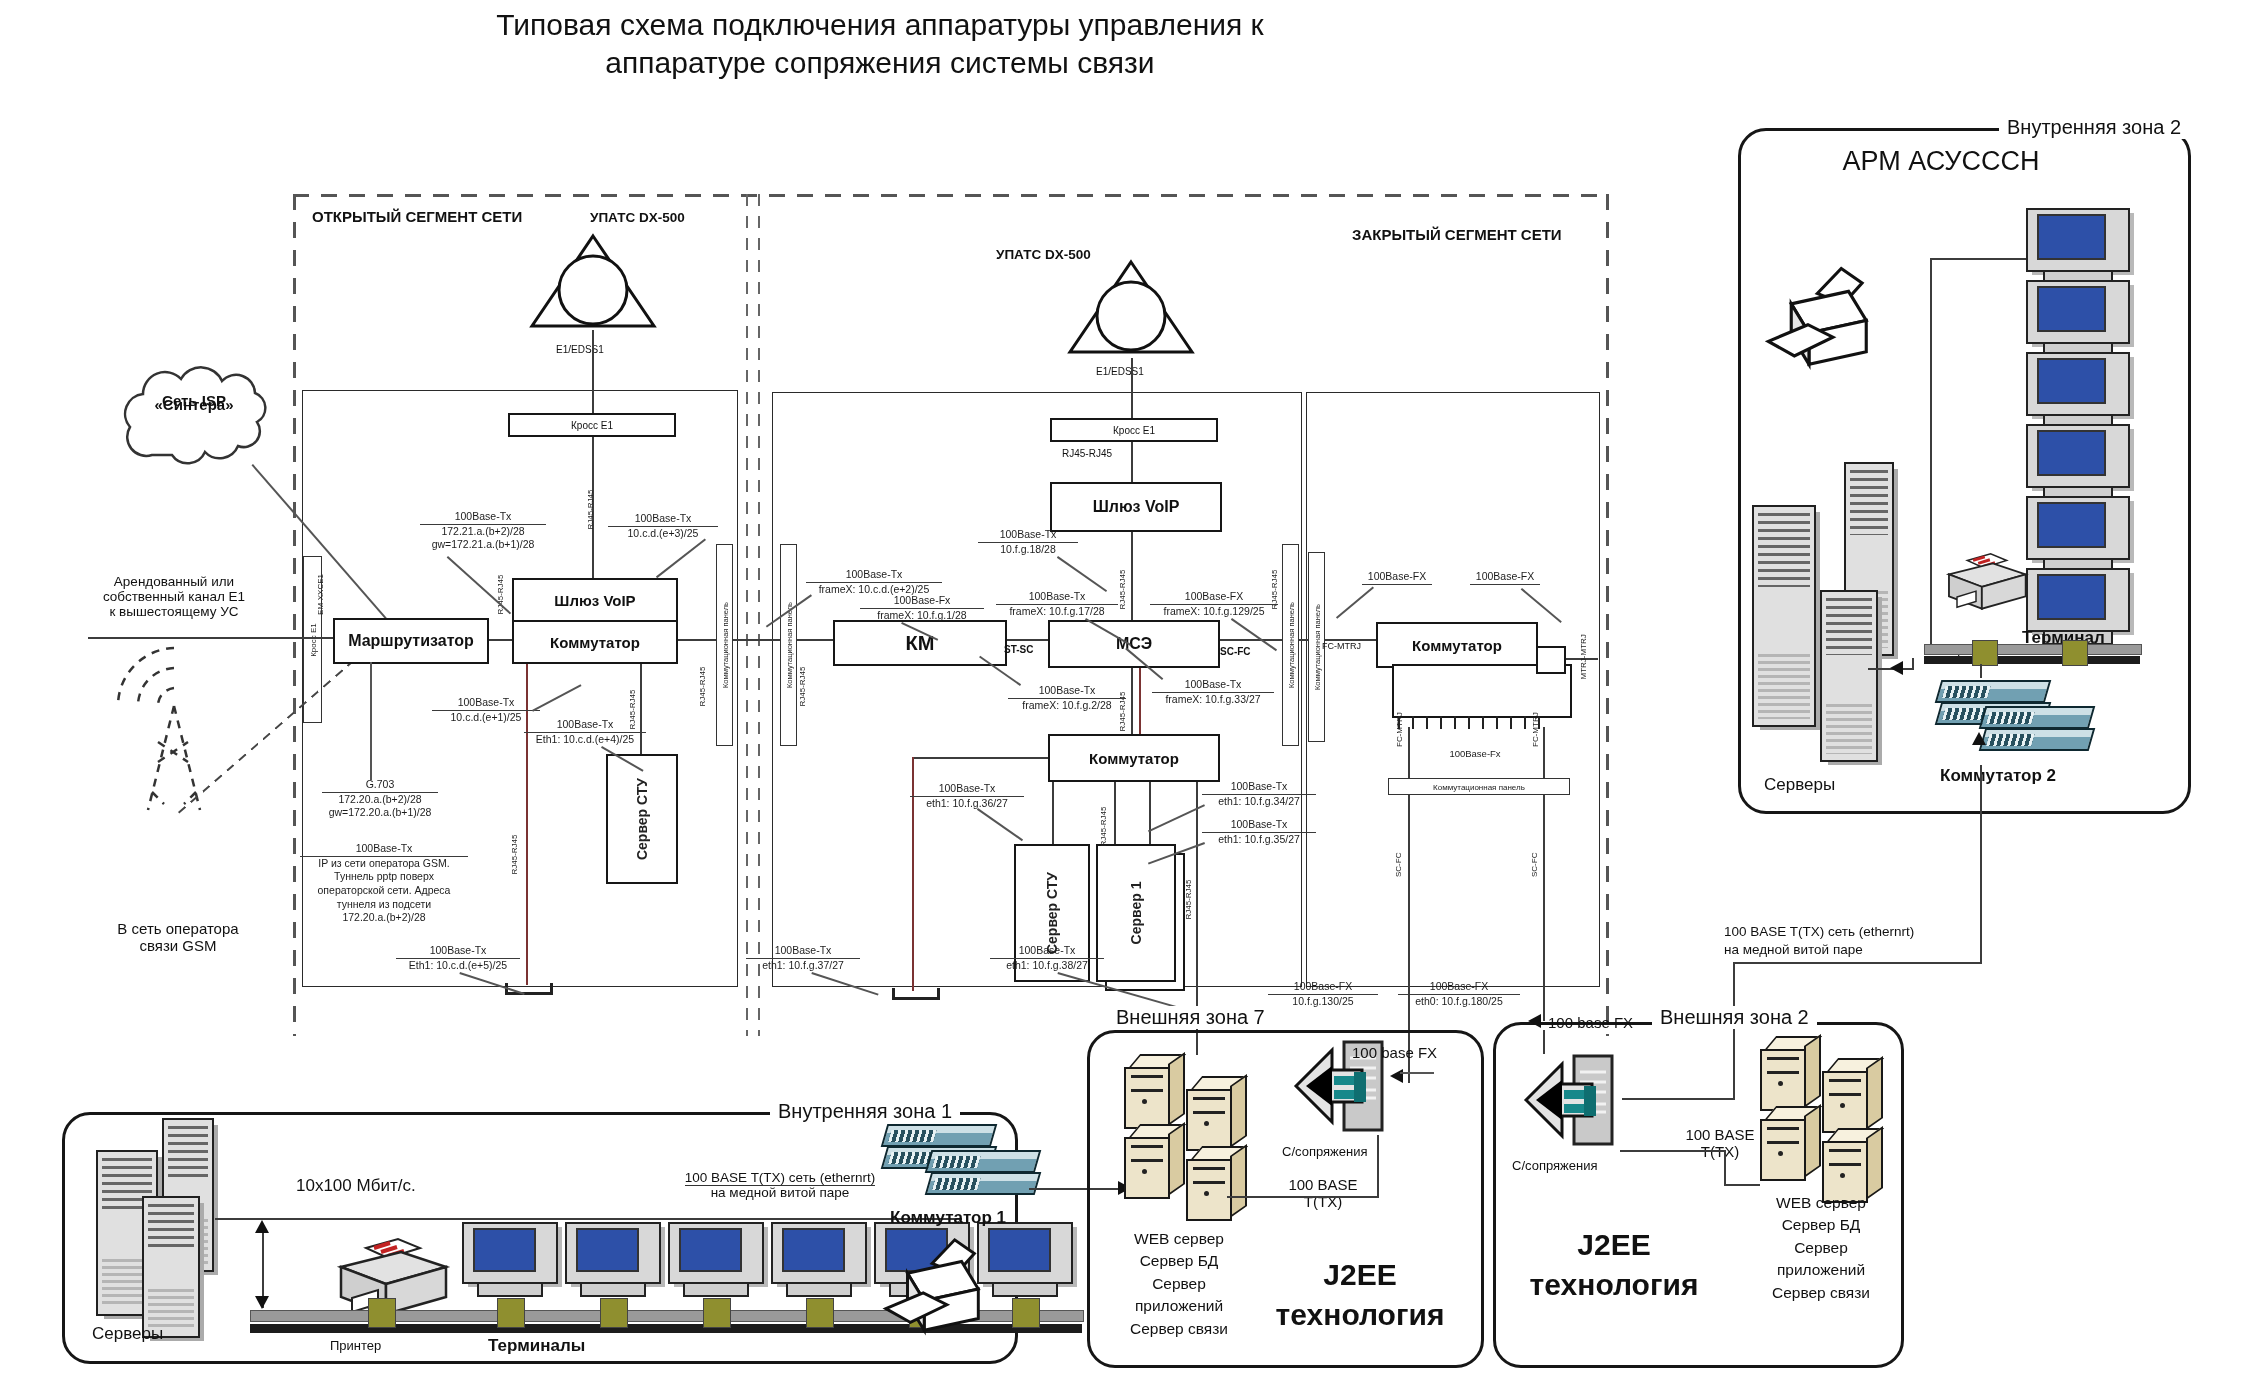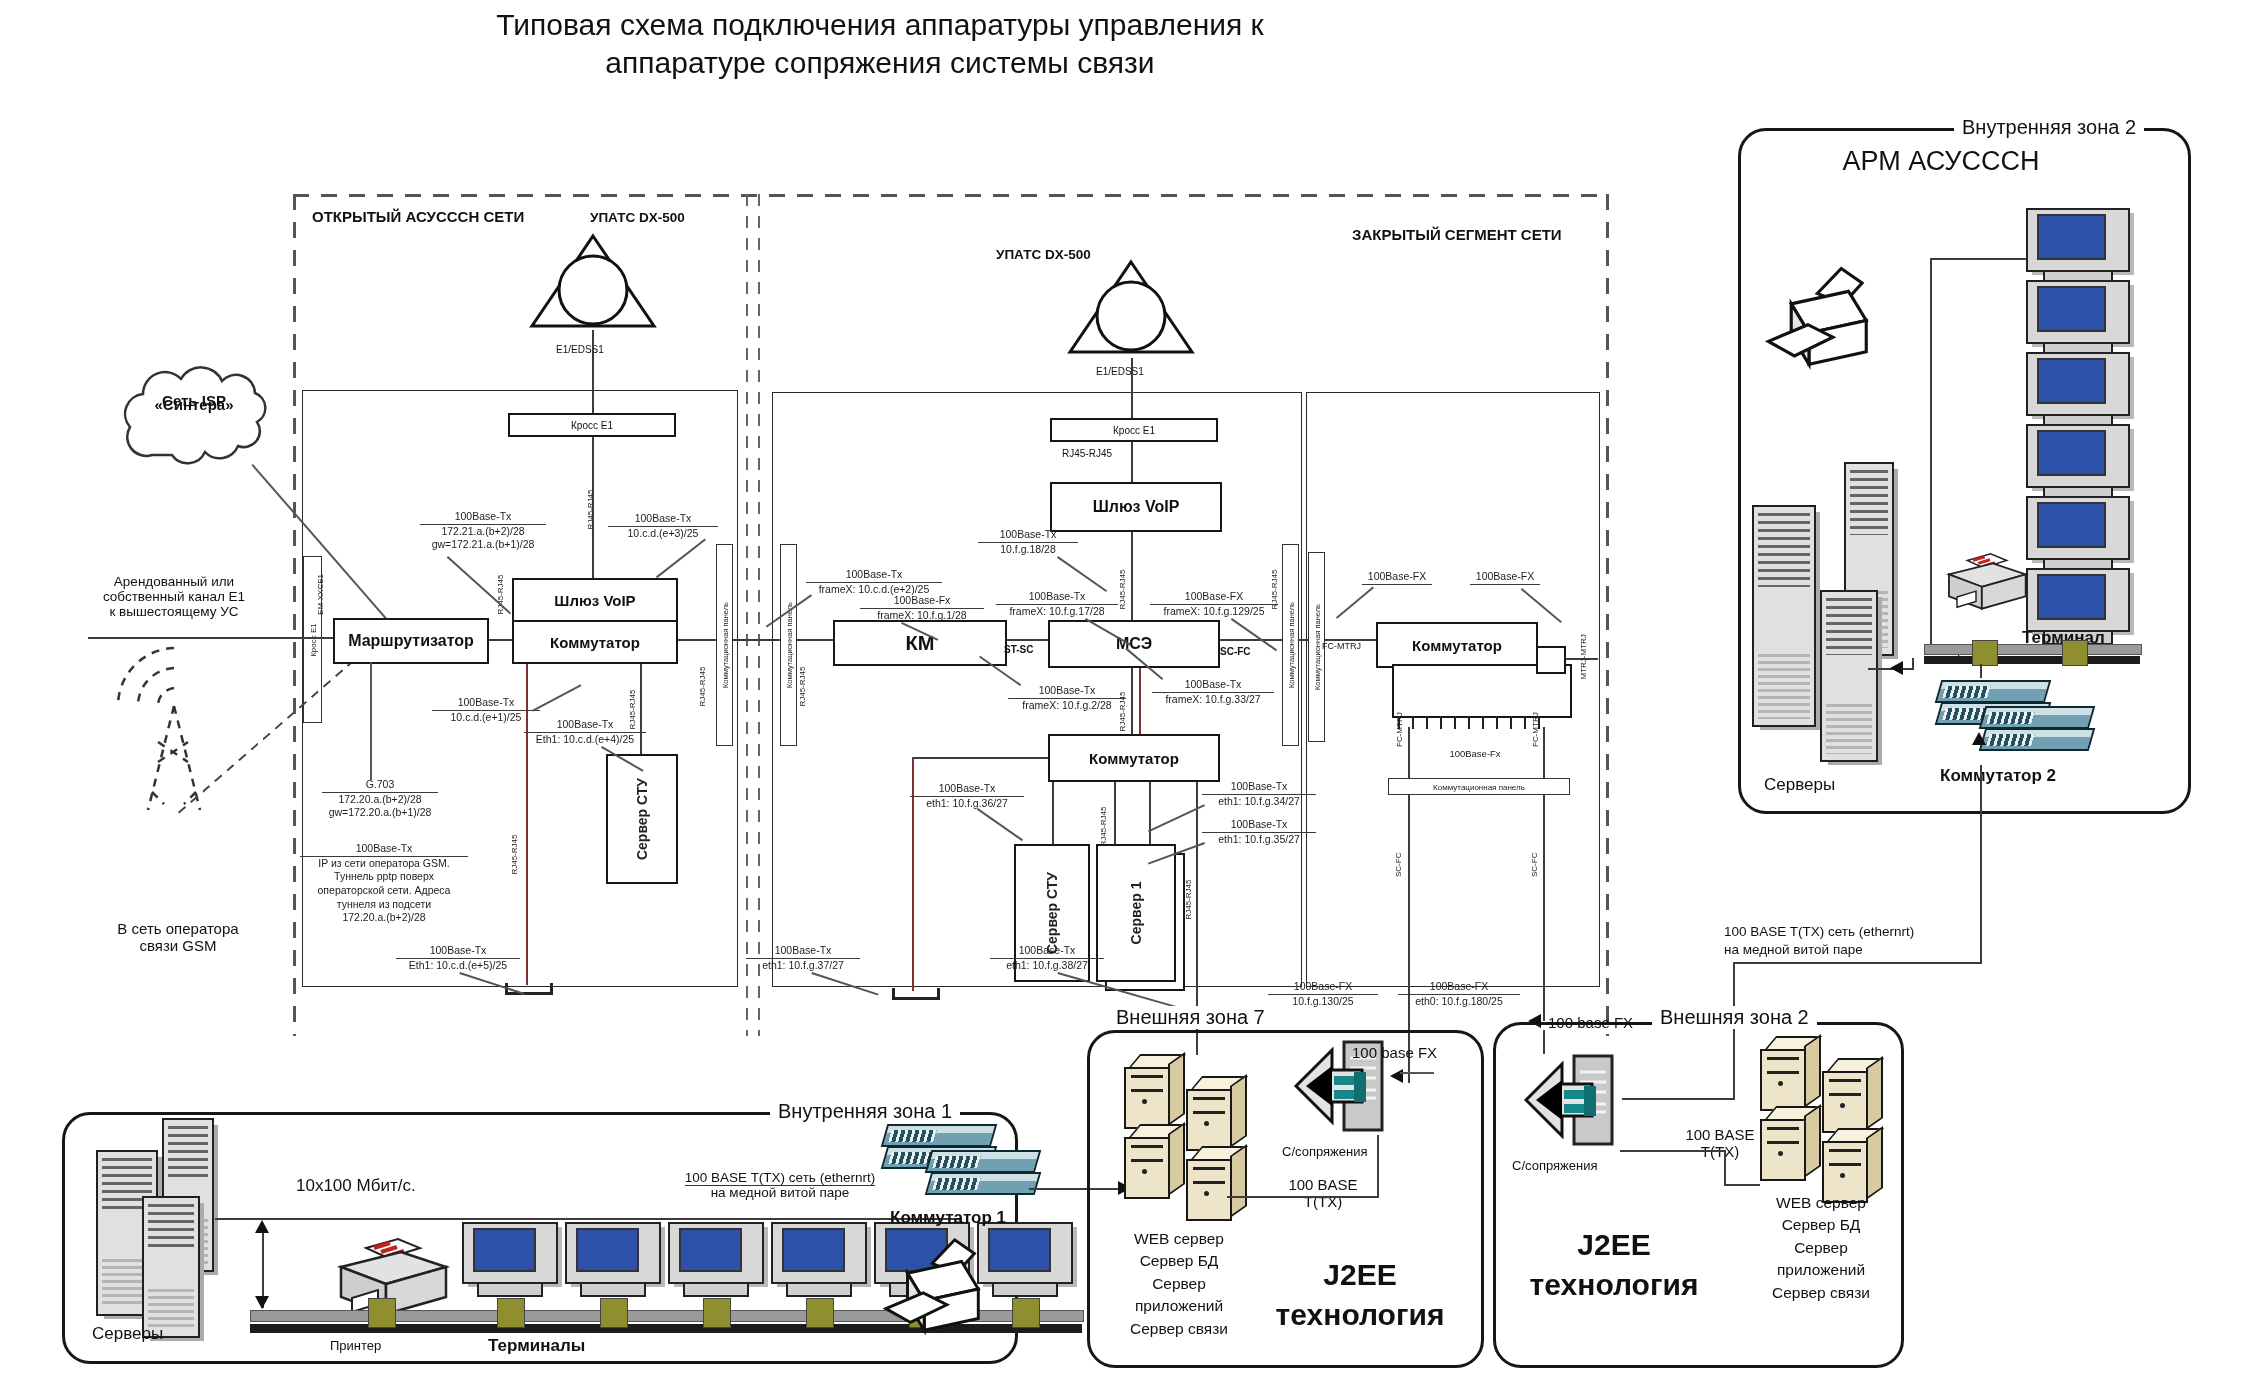--- a/index.html
+++ b/index.html
@@ -59,21 +59,21 @@
 
   <div class="t c" style="left:320px;top:46px;width:1120px;font-size:30px">аппаратуре сопряжения системы связи</div>
   <div class="t c" style="left:320px;top:8px;width:1120px;font-size:30px">Типовая схема подключения аппаратуры управления к</div>
 
   <div class="dashH" style="left:293px;top:194px;width:1315px"></div>
   <div class="dashV" style="left:293px;top:194px;height:842px"></div>
   <div class="dashVthin" style="left:746px;top:194px;height:842px"></div>
   <div class="dashVthin" style="left:758px;top:194px;height:842px"></div>
   <div class="dashV" style="left:1606px;top:194px;height:842px"></div>
 
-  <div class="t b" style="left:312px;top:208px;font-size:15px">ОТКРЫТЫЙ АСУСССН СЕТИ</div>
+  <div class="t b" style="left:312px;top:208px;font-size:15px">ОТКРЫТЫЙ СЕГМЕНТ СЕТИ</div>
   <div class="t b" style="left:590px;top:210px;font-size:13.5px">УПАТС DX-500</div>
   <div class="t b" style="left:996px;top:247px;font-size:13.5px">УПАТС DX-500</div>
   <div class="t b" style="left:1352px;top:226px;font-size:15px">ЗАКРЫТЫЙ СЕГМЕНТ СЕТИ</div>
 
   <svg style="position:absolute;left:528px;top:232px" width="130" height="100" viewBox="0 0 130 100">
     <polygon points="65,4 126,94 4,94" fill="#fff" stroke="#111" stroke-width="3"></polygon>
     <circle cx="65" cy="58" r="34" fill="#fff" stroke="#111" stroke-width="3"></circle>
   </svg>
   <div class="t" style="left:556px;top:344px;font-size:10px">E1/EDSS1</div>
 
@@ -359,21 +359,21 @@
   <div class="sl" style="left:1205px;top:806px;width:62px;transform:rotate(155deg)"></div>
   <div class="sl" style="left:1205px;top:844px;width:60px;transform:rotate(160deg)"></div>
   <div class="sl" style="left:1374px;top:588px;width:48px;transform:rotate(140deg)"></div>
   <div class="sl" style="left:1522px;top:588px;width:52px;transform:rotate(40deg)"></div>
   <div class="sl" style="left:460px;top:972px;width:68px;transform:rotate(18deg)"></div>
   <div class="sl" style="left:812px;top:972px;width:70px;transform:rotate(18deg)"></div>
   <div class="sl" style="left:1058px;top:972px;width:142px;transform:rotate(16deg)"></div>
   <div class="sl" style="left:372px;top:662px;width:118px;transform:rotate(90deg)"></div>
 
   <div class="zone" style="left:1738px;top:128px;width:447px;height:680px"></div>
-  <div class="zt" style="left:1954px;top:116px">Внутренняя зона 2</div>
+  <div class="zt" style="left:1999px;top:116px">Внутренняя зона 2</div>
   <div class="t c" style="left:1786px;top:146px;width:310px;font-size:27px">АРМ АСУСССН</div>
 
   <svg style="position:absolute;left:1760px;top:262px" width="125" height="115" viewBox="0 0 120 110">
     <polygon points="55,30 78,6 98,20 80,40" fill="#fff" stroke="#111" stroke-width="3"></polygon>
     <polygon points="30,40 85,28 102,56 47,68" fill="#fff" stroke="#111" stroke-width="3"></polygon>
     <polygon points="47,68 102,56 102,86 47,98" fill="#fff" stroke="#111" stroke-width="3"></polygon>
     <polygon points="30,40 47,68 47,98 30,70" fill="#e6e6e6" stroke="#111" stroke-width="3"></polygon>
     <polygon points="8,76 46,60 70,72 33,90" fill="#fff" stroke="#111" stroke-width="3"></polygon>
   </svg>
 

